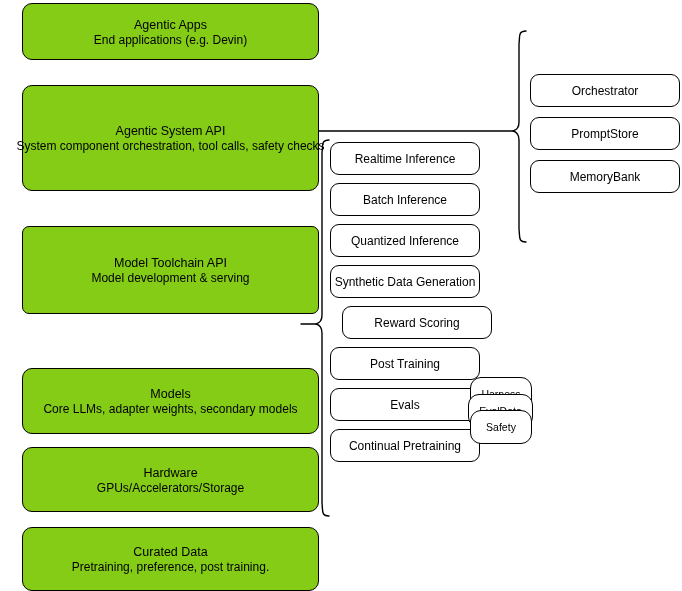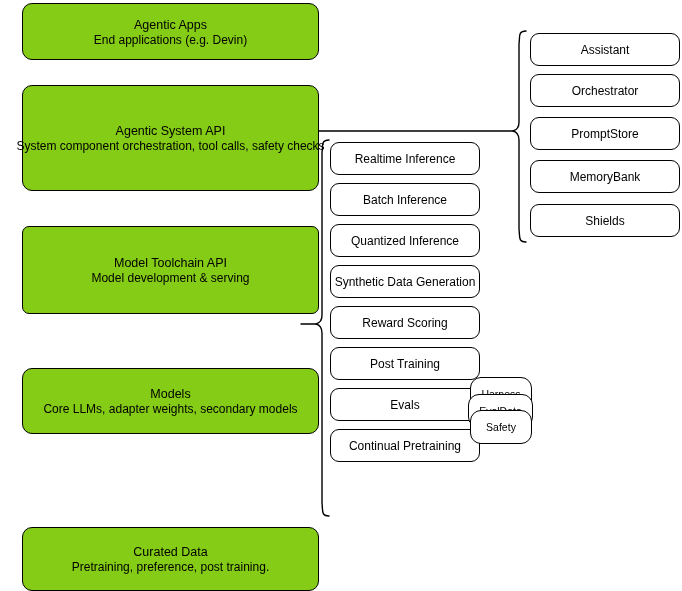--- a/index.html
+++ b/index.html
@@ -144,52 +144,54 @@
   <div class="box layer-box" style="top:226px; height:88px;border-radius:7px;">
     <div class="title">Model Toolchain API</div>
     <div class="subtitle">Model development &amp; serving</div>
   </div>
 
   <div class="box layer-box" style="top:368px; height:66px;">
     <div class="title">Models</div>
     <div class="subtitle">Core LLMs, adapter weights, secondary models</div>
   </div>
 
+  <div class="box layer-box" style="top:447px; height:65px;">
+    <div class="title">Hardware</div>
+    <div class="subtitle">GPUs/Accelerators/Storage</div>
+  </div>
 
   <div class="box layer-box" style="top:527px; height:64px;">
     <div class="title">Curated Data</div>
     <div class="subtitle">Pretraining, preference, post training.</div>
   </div>
 
   <div class="chip chip-mid" style="top:142px;">Realtime Inference</div>
 
   <div class="chip chip-mid" style="top:183px;">Batch Inference</div>
 
   <div class="chip chip-mid" style="top:224px;">Quantized Inference</div>
 
   <div class="chip chip-mid" style="top:265px;">Synthetic Data Generation</div>
 
-  <div class="chip chip-mid" style="top:306px;">Reward Scoring</div>
+  <div class="chip chip-mid" style="top:306px;margin-left:12px;">Reward Scoring</div>
 
   <div class="chip chip-mid" style="top:347px;">Post Training</div>
 
   <div class="chip chip-mid" style="top:388px;">Evals</div>
 
   <div class="chip chip-mid" style="top:429px;">Continual Pretraining</div>
 
 
   <div class="pill" style="left:470px; top:377px; width:62px;">Harness</div>
 
   <div class="pill" style="left:468px; top:394px; width:65px;">EvalData</div>
 
   <div class="pill" style="left:470px; top:410px; width:62px;">Safety</div>
 
-  <div class="chip chip-right" style="top:33px;">Assistant</div>
 
   <div class="chip chip-right" style="top:74px;">Orchestrator</div>
 
   <div class="chip chip-right" style="top:117px;">PromptStore</div>
 
   <div class="chip chip-right" style="top:160px;">MemoryBank</div>
 
-  <div class="chip chip-right" style="top:204px;">Shields</div>
 
 </div>
 
 </body></html>

